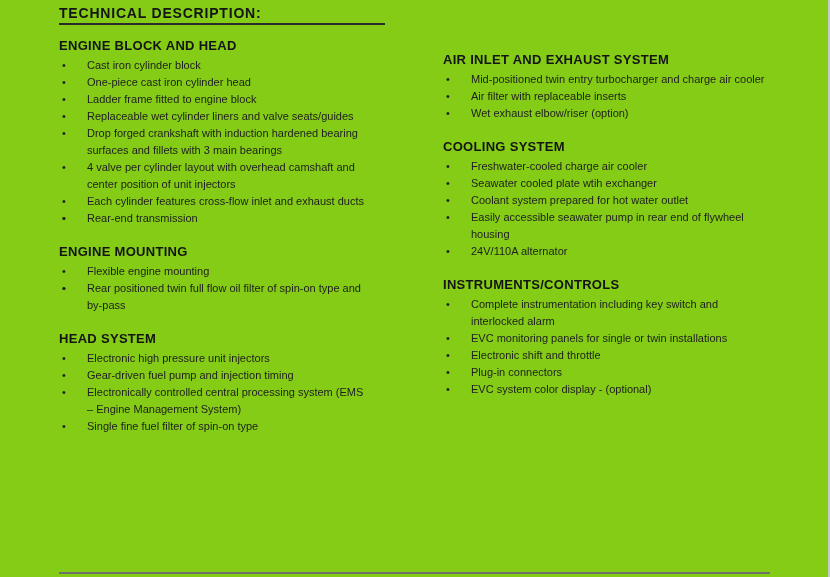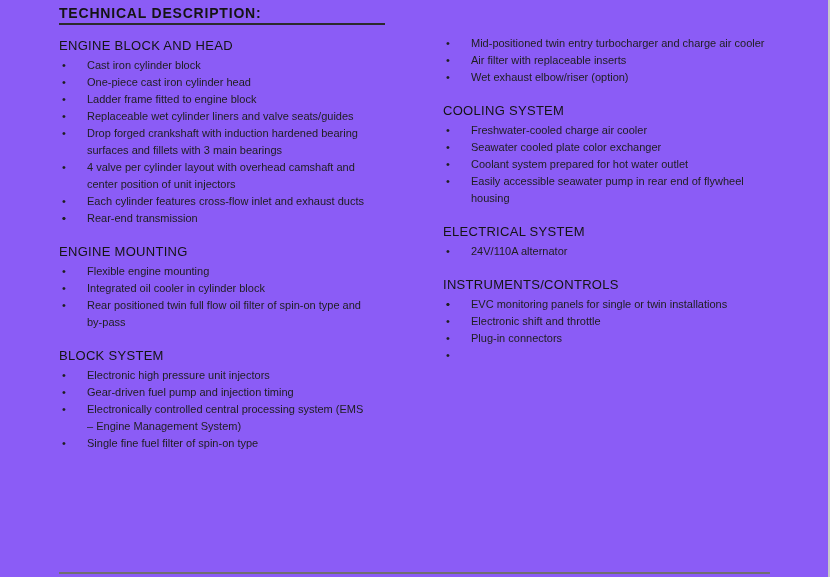--- a/index.html
+++ b/index.html
@@ -3,21 +3,21 @@
 <meta charset="utf-8">
 <style>
   html,body { margin:0; padding:0; }
   body {
     font-family: "Liberation Sans", sans-serif;
     background:#e9e9e9;
   }
   .page {
     position:relative;
     width:830px; height:577px;
-    background:#8b5cf6;
+    background:#84cc16;
     overflow:hidden;
     color:#1e1e1e;
   }
   .title {
     position:absolute; left:59px; top:5px;
     font-size:14px; font-weight:bold; letter-spacing:0.8px;
     color:#141414; margin:0; line-height:16px;
     white-space:nowrap;
   }
   .title-rule {
@@ -25,21 +25,21 @@
     width:326px; height:2px; background:#2b2b2b;
   }
   .cols {
     position:absolute; left:59px; top:21px;
     display:flex; align-items:flex-start;
   }
   .col-left  { width:311px; margin-right:73px; }
   .col-right { width:328px; padding-top:14px; }
   section { margin:0; }
   section h2 {
-    font-size:13px; font-weight:normal; letter-spacing:0.3px;
+    font-size:13px; font-weight:bold; letter-spacing:0.3px;
     color:#141414; margin:17px 0 4px 0; line-height:15px;
     white-space:nowrap;
   }
   ul { margin:0; padding:0; list-style:none; }
   li {
     position:relative;
     padding-left:28px;
     font-size:11px; line-height:17px;
     color:#1e1e1e;
   }
@@ -96,89 +96,89 @@
           <h2>ENGINE MOUNTING</h2>
           <ul>
 
               <li><span class="bullet">•</span><span class="item-text">Flexible engine mounting</span></li>
             </ul>
         </section>
 
         <section>
           <ul>
 
-              <li><span class="bullet">•</span><span class="item-text">Integrated oil cooler in cylinder block</span></li>
+              <li><span class="bullet">•</span></li>
 
               <li><span class="bullet">•</span><span class="item-text">Rear positioned twin full flow oil filter of spin-on type and by-pass</span></li>
             </ul>
         </section>
 
         <section>
-          <h2>BLOCK SYSTEM</h2>
+          <h2>HEAD SYSTEM</h2>
           <ul>
 
               <li><span class="bullet">•</span><span class="item-text">Electronic high pressure unit injectors</span></li>
 
               <li><span class="bullet">•</span><span class="item-text">Gear-driven fuel pump and injection timing</span></li>
 
               <li><span class="bullet">•</span><span class="item-text">Electronically controlled central processing system (EMS – Engine Management System)</span></li>
 
               <li><span class="bullet">•</span><span class="item-text">Single fine fuel filter of spin-on type</span></li>
             </ul>
         </section>
       </div>
 
     <div class="col col-right">
 
         <section>
+          <h2>AIR INLET AND EXHAUST SYSTEM</h2>
           <ul>
 
               <li><span class="bullet">•</span><span class="item-text">Mid-positioned twin entry turbocharger and charge air cooler</span></li>
 
               <li><span class="bullet">•</span><span class="item-text">Air filter with replaceable inserts</span></li>
 
               <li><span class="bullet">•</span><span class="item-text">Wet exhaust elbow/riser (option)</span></li>
             </ul>
         </section>
 
         <section>
           <h2>COOLING SYSTEM</h2>
           <ul>
 
               <li><span class="bullet">•</span><span class="item-text">Freshwater-cooled charge air cooler</span></li>
 
-              <li><span class="bullet">•</span><span class="item-text">Seawater cooled plate color exchanger</span></li>
+              <li><span class="bullet">•</span><span class="item-text">Seawater cooled plate wtih exchanger</span></li>
 
               <li><span class="bullet">•</span><span class="item-text">Coolant system prepared for hot water outlet</span></li>
 
               <li><span class="bullet">•</span><span class="item-text">Easily accessible seawater pump in rear end of fly­wheel housing</span></li>
             </ul>
         </section>
 
         <section>
-          <h2>ELECTRICAL SYSTEM</h2>
           <ul>
 
               <li><span class="bullet">•</span><span class="item-text">24V/110A alternator</span></li>
             </ul>
         </section>
 
         <section>
           <h2>INSTRUMENTS/CONTROLS</h2>
           <ul>
 
-              <li><span class="bullet">•</span></li>
+              <li><span class="bullet">•</span><span class="item-text">Complete instrumentation including key switch and interlocked alarm</span></li>
 
               <li><span class="bullet">•</span><span class="item-text">EVC monitoring panels for single or twin installations</span></li>
 
               <li><span class="bullet">•</span><span class="item-text">Electronic shift and throttle</span></li>
 
               <li><span class="bullet">•</span><span class="item-text">Plug-in connectors</span></li>
 
-              <li><span class="bullet">•</span></li>
+              <li><span class="bullet">•</span><span class="item-text">EVC system color display - (optional)</span></li>
             </ul>
         </section>
       </div>
 
   </div>
 
   <div class="footer-rule"></div>
   <div class="edge-line"></div>
 
 </div>

